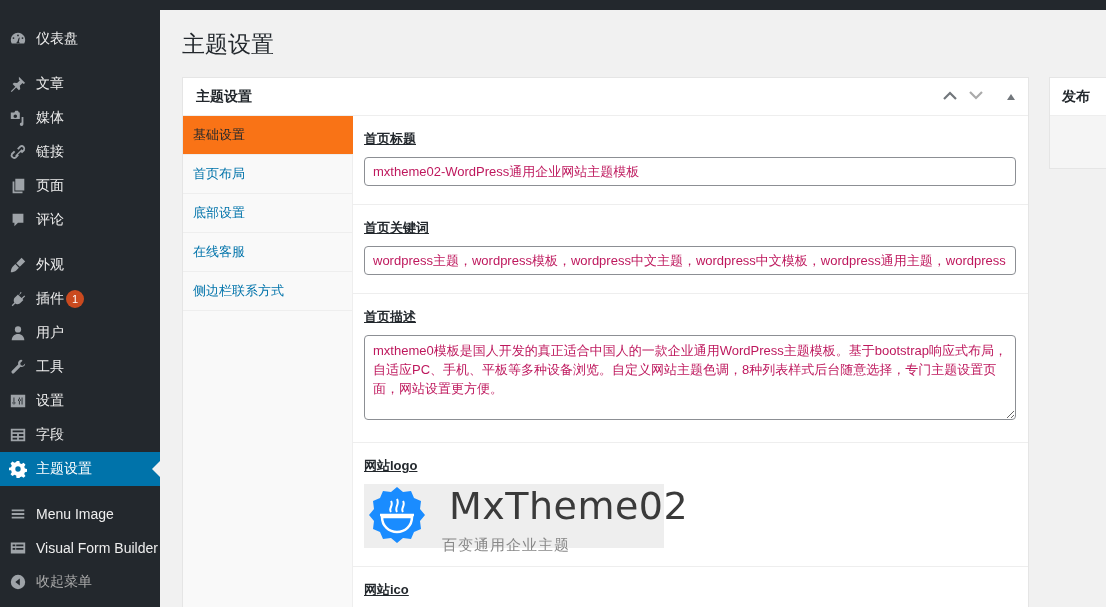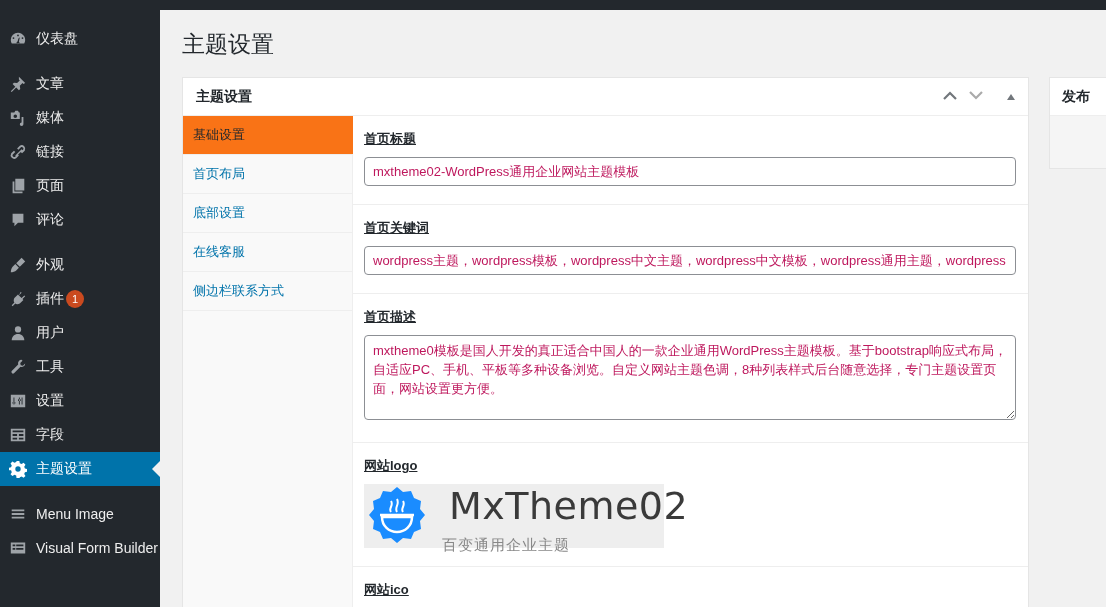--- a/index.html
+++ b/index.html
@@ -161,20 +161,29 @@
     <span class="lbl">Menu Image</span>
   </div>
   <div class="menu-item" style="top:521px">
     <span class="ico">
         <svg viewBox="0 0 20 20">
           <path d="M2 4h16v12H2zm2 2v2h3V6zm4 0v2h8V6zm-4 4v2h3v-2zm4 0v2h8v-2z"></path>
         </svg>
       </span>
     <span class="lbl">Visual Form Builder</span>
   </div>
+  <div class="menu-item collapse" style="top:555px">
+    <span class="ico">
+        <svg viewBox="0 0 20 20">
+          <circle cx="10" cy="10" r="8"></circle>
+          <path d="M12 6v8l-5-4z" fill="#23282d"></path>
+        </svg>
+      </span>
+    <span class="lbl">收起菜单</span>
+  </div>
 </nav>
 
 <h1 id="page-title">主题设置</h1>
 
 <div id="main-box">
   <div id="box-header">
     <span>主题设置</span>
     <div id="box-controls">
       <span><svg width="16" height="12" viewBox="0 0 16 12">
             <path d="M2 10l6-6 6 6" stroke="#72777c" stroke-width="2.2" fill="none"></path>

